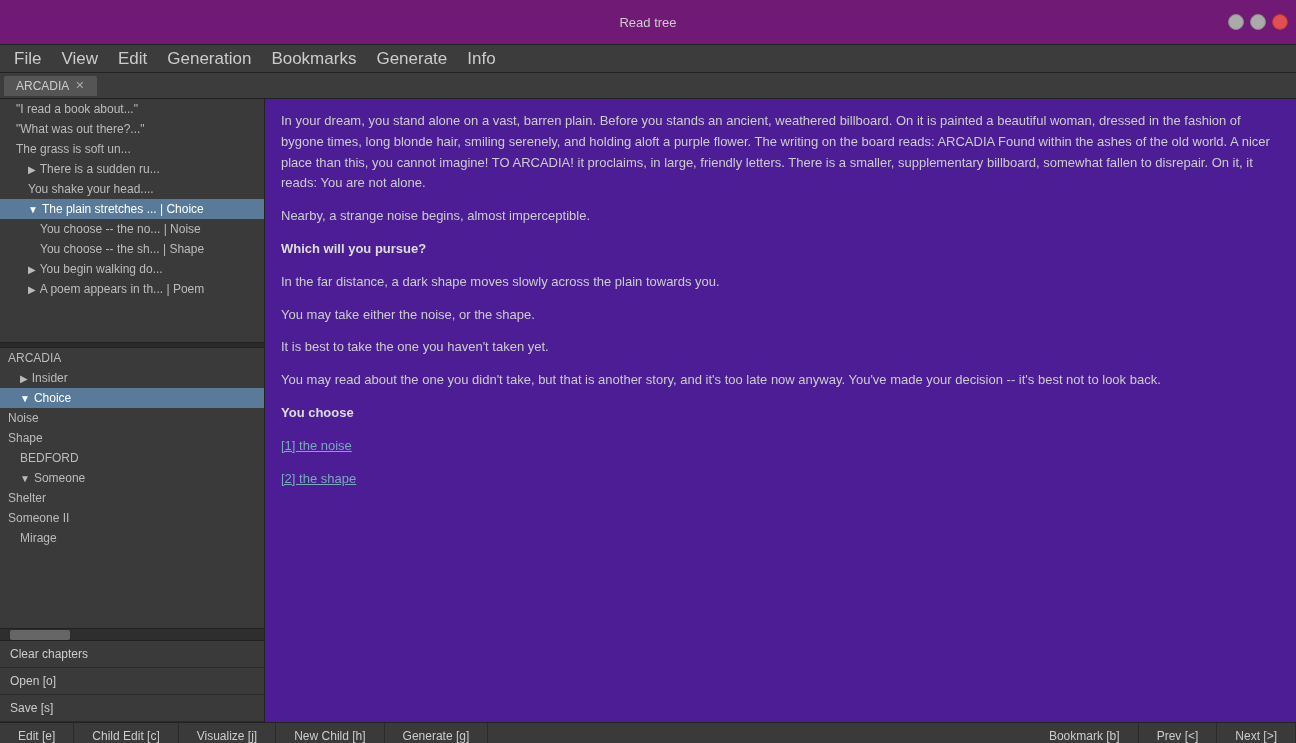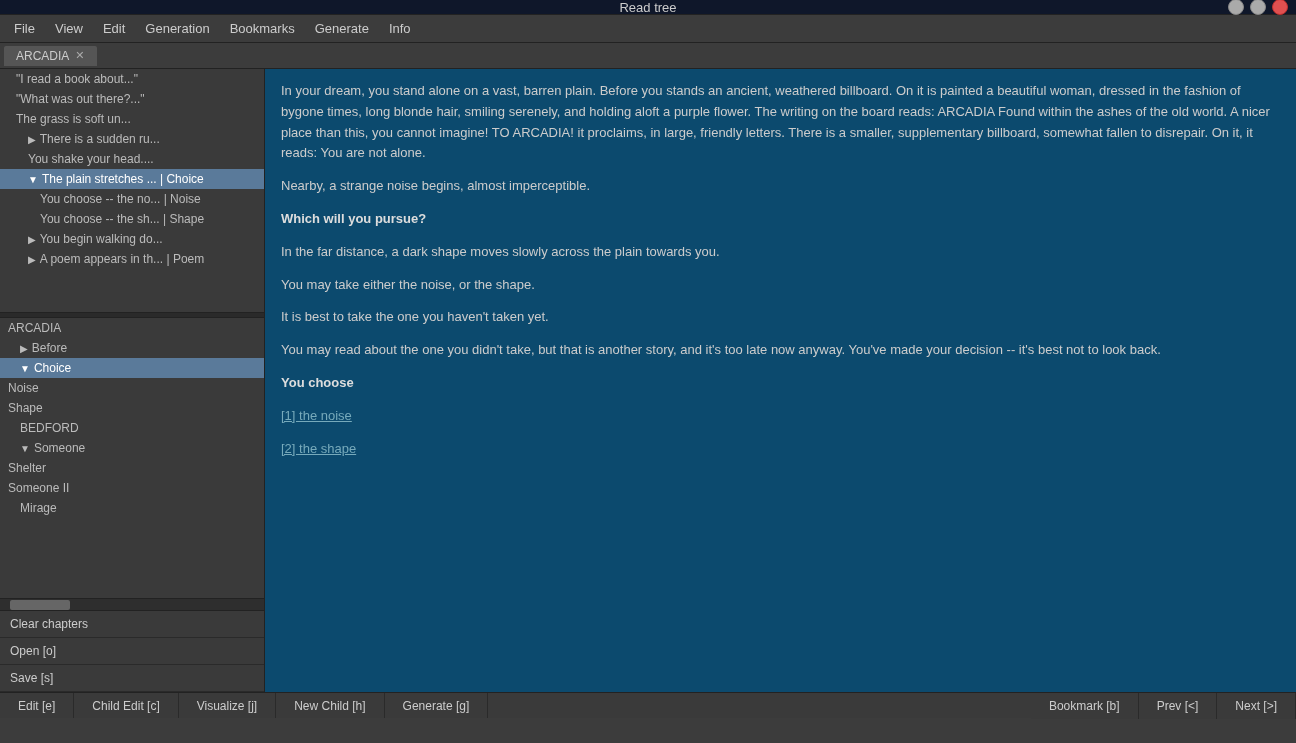--- a/index.html
+++ b/index.html
@@ -1,21 +1,21 @@
 <!DOCTYPE html>
 <html><head>
   <meta charset="utf-8">
   <style>
     * { margin: 0; padding: 0; box-sizing: border-box; }
     body { font-family: 'Segoe UI', Arial, sans-serif; background: #3c3c3c; color: #ccc; font-size: 13px; overflow: hidden; width: 1296px; height: 743px; }
 
     
     #titlebar {
-      background: #0f172a;
-      height: 15px;
+      background: #701a75;
+      height: 45px;
       display: flex;
       align-items: center;
       justify-content: center;
       position: relative;
       border-bottom: 1px solid #222;
     }
     #titlebar-controls {
       position: absolute;
       right: 8px;
       display: flex;
@@ -38,21 +38,21 @@
       height: 28px;
       display: flex;
       align-items: center;
       padding: 0 4px;
       border-bottom: 1px solid #222;
     }
     .menu-item {
       padding: 4px 10px;
       color: #ccc;
       cursor: pointer;
-      font-size: 13px;
+      font-size: 17px;
     }
 
     
     #tabbar {
       background: #3c3c3c;
       height: 26px;
       display: flex;
       align-items: center;
       padding: 0 4px;
       border-bottom: 1px solid #222;
@@ -164,21 +164,21 @@
       padding: 6px 10px;
       color: #ccc;
       cursor: pointer;
       font-size: 12px;
       border-bottom: 1px solid #2a2a2a;
     }
 
     
     #right-panel {
       flex: 1;
-      background: #0c4a6e;
+      background: #4c1d95;
       overflow-y: auto;
       padding: 12px 16px;
       color: #ccc;
       font-size: 13px;
       line-height: 1.6;
     }
     #right-panel::-webkit-scrollbar { width: 10px; }
     #right-panel::-webkit-scrollbar-track { background: #2e2e2e; }
     #right-panel::-webkit-scrollbar-thumb { background: #666; }
 
@@ -282,21 +282,21 @@
     </div>
 
     <div id="divider-h"></div>
 
     <div id="outline-section">
       <div class="outline-item">
         <span>ARCADIA</span>
       </div>
       <div class="outline-item indent1">
         <span class="arrow">▶</span>
-        <span>Before</span>
+        <span>Insider</span>
       </div>
       <div class="outline-item indent1 selected">
         <span class="arrow">▼</span>
         <span>Choice</span>
       </div>
       <div class="outline-item indent2">
         <span>Noise</span>
       </div>
       <div class="outline-item indent2">
         <span>Shape</span>

